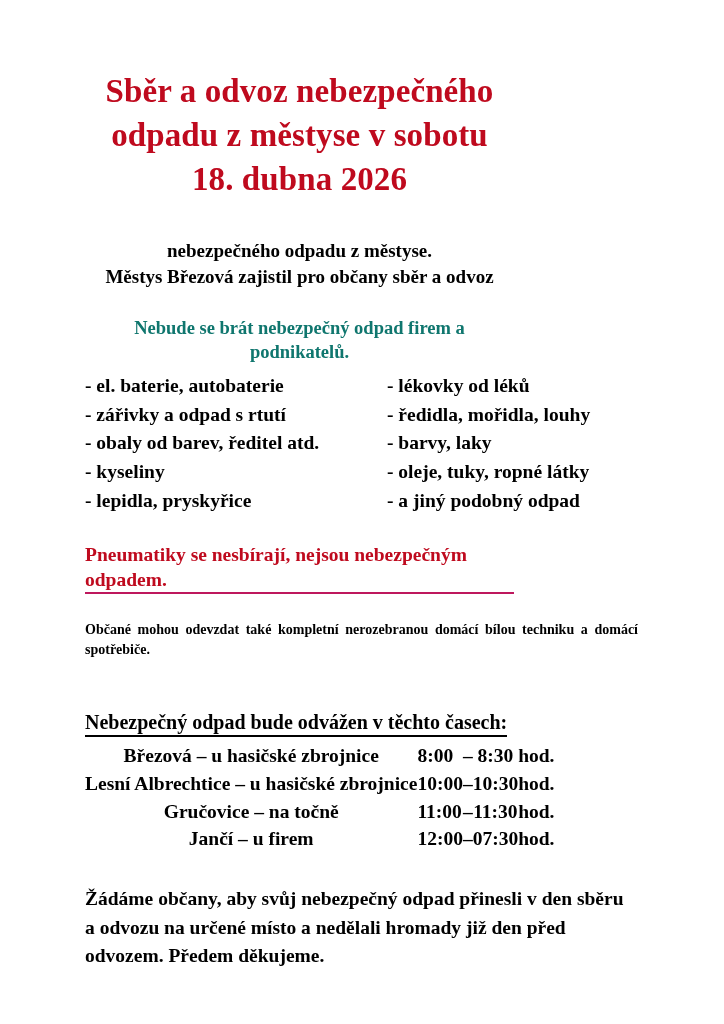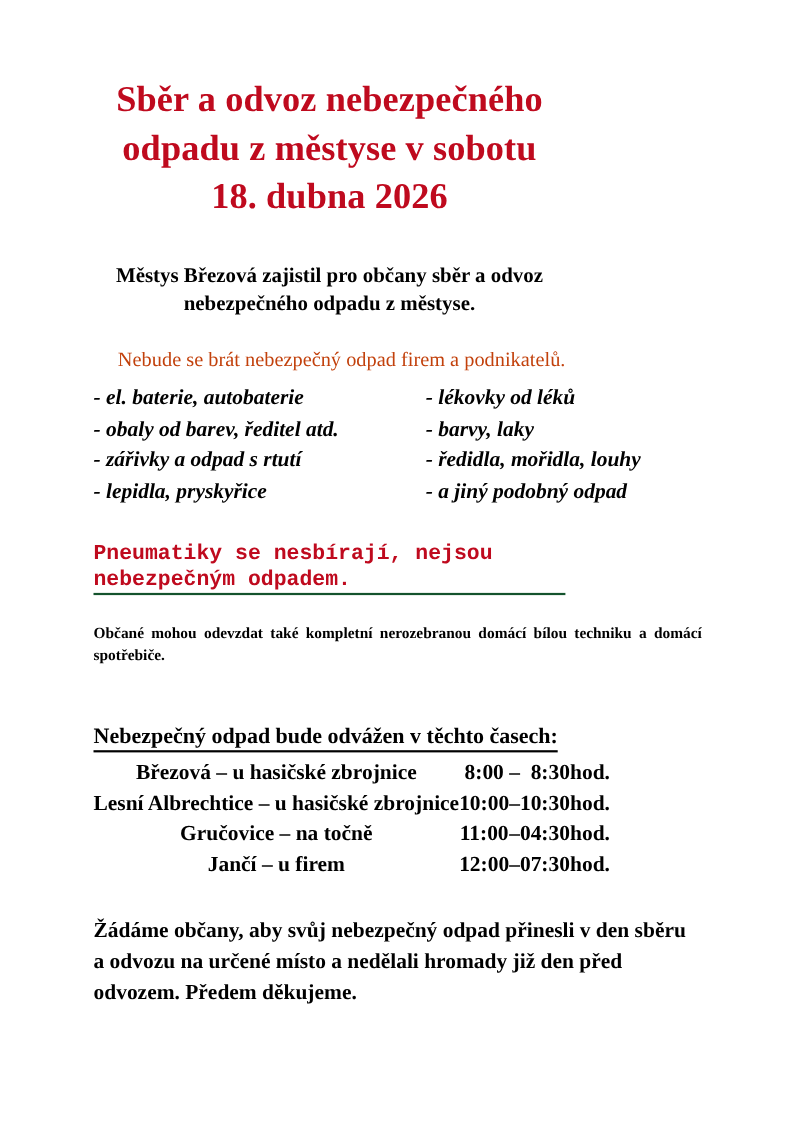--- a/index.html
+++ b/index.html
@@ -45,23 +45,23 @@
     text-align: center;
     font-weight: bold;
     font-size: 19px;
     line-height: 1.38;
   }
   .intro-line { display: block; }
 
   .no-business {
     margin: 0;
     padding-top: 26px;
-    text-align: right;
-    color: #c2410c;
-    font-weight: normal;
+    text-align: center;
+    color: #0f766e;
+    font-weight: bold;
     font-size: 18.5px;
     line-height: 1.3;
   }
 
   
   .section-heading {
     margin: 0;
     font-weight: bold;
     font-size: 20px;
     line-height: 1.25;
@@ -70,21 +70,20 @@
     display: inline-block;
     border-bottom: 2px solid #000000;
     padding-bottom: 0px;
   }
 
   .materials-heading { padding-top: 34px; }
 
   
   .materials {
     padding-top: 8px;
-    font-style: italic;
   }
   .material-row {
     display: flex;
     font-weight: bold;
     font-size: 19.5px;
     line-height: 1.47;
     white-space: nowrap;
   }
   .material-col-left  { width: 302px; flex: 0 0 302px; }
   .material-col-right { flex: 1 1 auto; }
@@ -93,22 +92,21 @@
   .tyres-note {
     margin: 0;
     padding-top: 28px;
     font-weight: bold;
     font-size: 19.5px;
     line-height: 1.25;
     color: #bf0a1e;
   }
   .tyres-note .u {
     display: inline-block;
-    border-bottom: 2px solid #14532d;
-    font-family: Liberation Mono, monospace;
+    border-bottom: 2px solid #be185d;
   }
 
   
   .appliances {
     margin: 0;
     padding-top: 26px;
     font-weight: bold;
     font-size: 14px;
     line-height: 1.42;
     text-align: justify;
@@ -137,23 +135,23 @@
   }
   .schedule-table td {
     padding: 0;
     font-weight: bold;
     font-size: 19.5px;
     line-height: 1.43;
     white-space: nowrap;
     vertical-align: baseline;
   }
   .cell-place  { text-align: center; width: auto; }
-  .cell-start  { text-align: center; padding-left: 14px; }
+  .cell-start  { text-align: left; padding-left: 14px; }
   .cell-dash   { text-align: center; padding: 0 7px; }
-  .cell-end    { text-align: right; }
+  .cell-end    { text-align: center; }
   .cell-unit   { text-align: right; padding-left: 7px; }
 
   
   .closing {
     margin: 0;
     padding-top: 32px;
     font-weight: bold;
     font-size: 19.5px;
     line-height: 1.45;
     width: 553px;
@@ -164,39 +162,43 @@
 
 <div class="page">
 
   <h1 class="title">
     <span class="title-line">Sběr a odvoz nebezpečného</span>
     <span class="title-line">odpadu z městyse v sobotu</span>
     <span class="title-line">18. dubna 2026</span>
   </h1>
 
   <p class="intro">
+    <span class="intro-line">nebezpečného odpadu z městyse.</span>
     <span class="intro-line">Městys Březová zajistil pro občany sběr a odvoz</span>
-    <span class="intro-line">nebezpečného odpadu z městyse.</span>
   </p>
 
   <p class="no-business">Nebude se brát nebezpečný odpad firem a podnikatelů.</p>
 
 
   <div class="materials">
     <div class="material-row">
       <span class="material-col-left">- el. baterie, autobaterie</span>
       <span class="material-col-right">- lékovky od léků</span>
     </div>
     <div class="material-row">
+      <span class="material-col-left">- zářivky a odpad s rtutí</span>
+      <span class="material-col-right">- ředidla, mořidla, louhy</span>
+    </div>
+    <div class="material-row">
       <span class="material-col-left">- obaly od barev, ředitel atd.</span>
       <span class="material-col-right">- barvy, laky</span>
     </div>
     <div class="material-row">
-      <span class="material-col-left">- zářivky a odpad s rtutí</span>
-      <span class="material-col-right">- ředidla, mořidla, louhy</span>
+      <span class="material-col-left">- kyseliny</span>
+      <span class="material-col-right">- oleje, tuky, ropné látky</span>
     </div>
     <div class="material-row">
       <span class="material-col-left">- lepidla, pryskyřice</span>
       <span class="material-col-right">- a jiný podobný odpad</span>
     </div>
   </div>
 
   <p class="tyres-note">
     <span class="u">Pneumatiky se nesbírají, nejsou nebezpečným odpadem.</span>
   </p>
@@ -221,21 +223,21 @@
           <td class="cell-place">Lesní Albrechtice – u hasičské zbrojnice</td>
           <td class="cell-start">10:00</td>
           <td class="cell-dash">–</td>
           <td class="cell-end">10:30</td>
           <td class="cell-unit">hod.</td>
         </tr>
         <tr>
           <td class="cell-place">Gručovice – na točně</td>
           <td class="cell-start">11:00</td>
           <td class="cell-dash">–</td>
-          <td class="cell-end">04:30</td>
+          <td class="cell-end">11:30</td>
           <td class="cell-unit">hod.</td>
         </tr>
         <tr>
           <td class="cell-place">Jančí – u firem</td>
           <td class="cell-start">12:00</td>
           <td class="cell-dash">–</td>
           <td class="cell-end">07:30</td>
           <td class="cell-unit">hod.</td>
         </tr>
       </tbody>

